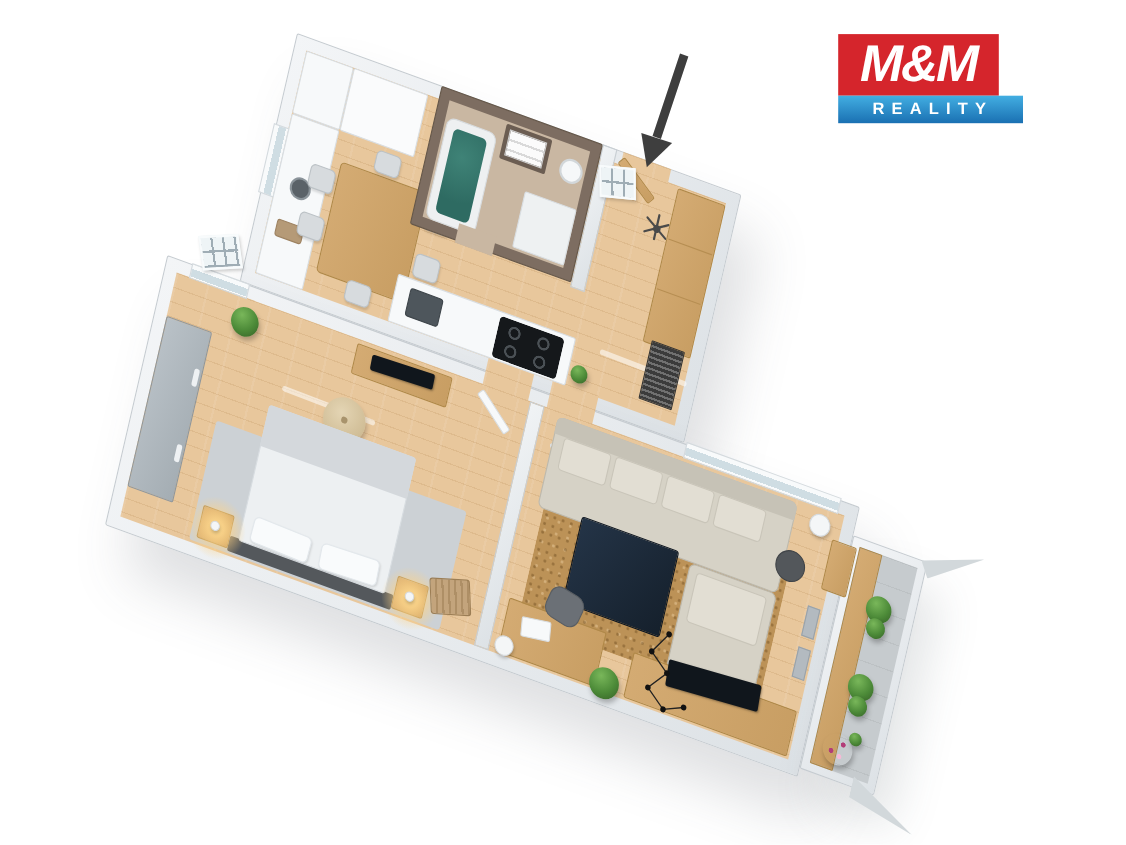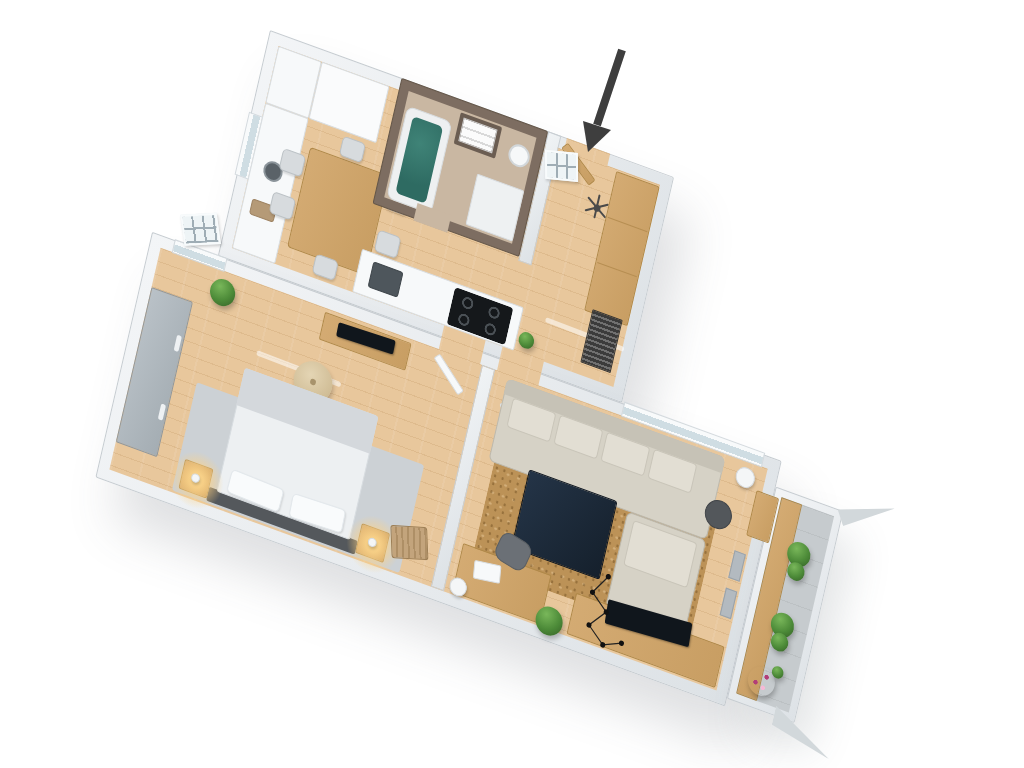--- a/index.html
+++ b/index.html
@@ -223,15 +223,17 @@
     <div class="flap" style="left:666px;top:236px;width:56px;height:34px;clip-path:polygon(0 60%,100% 0,16% 100%)"></div>
     <div class="flap" style="left:650px;top:448px;width:64px;height:46px;clip-path:polygon(0 30%,100% 100%,0 72%)"></div>
   </div>
 
   <svg class="arrow-svg" width="90" height="115" viewBox="0 0 90 115">
     <line x1="64" y1="4" x2="39" y2="79" stroke="#3e3e3e" stroke-width="8"></line>
     <polygon points="30,106 53,84 25,75" fill="#3e3e3e"></polygon>
   </svg>
 
   <div class="logo">
+    <div class="logo-top">M&amp;M</div>
+    <div class="logo-bottom">REALITY</div>
   </div>
 
 </div>
 
 </body></html>

